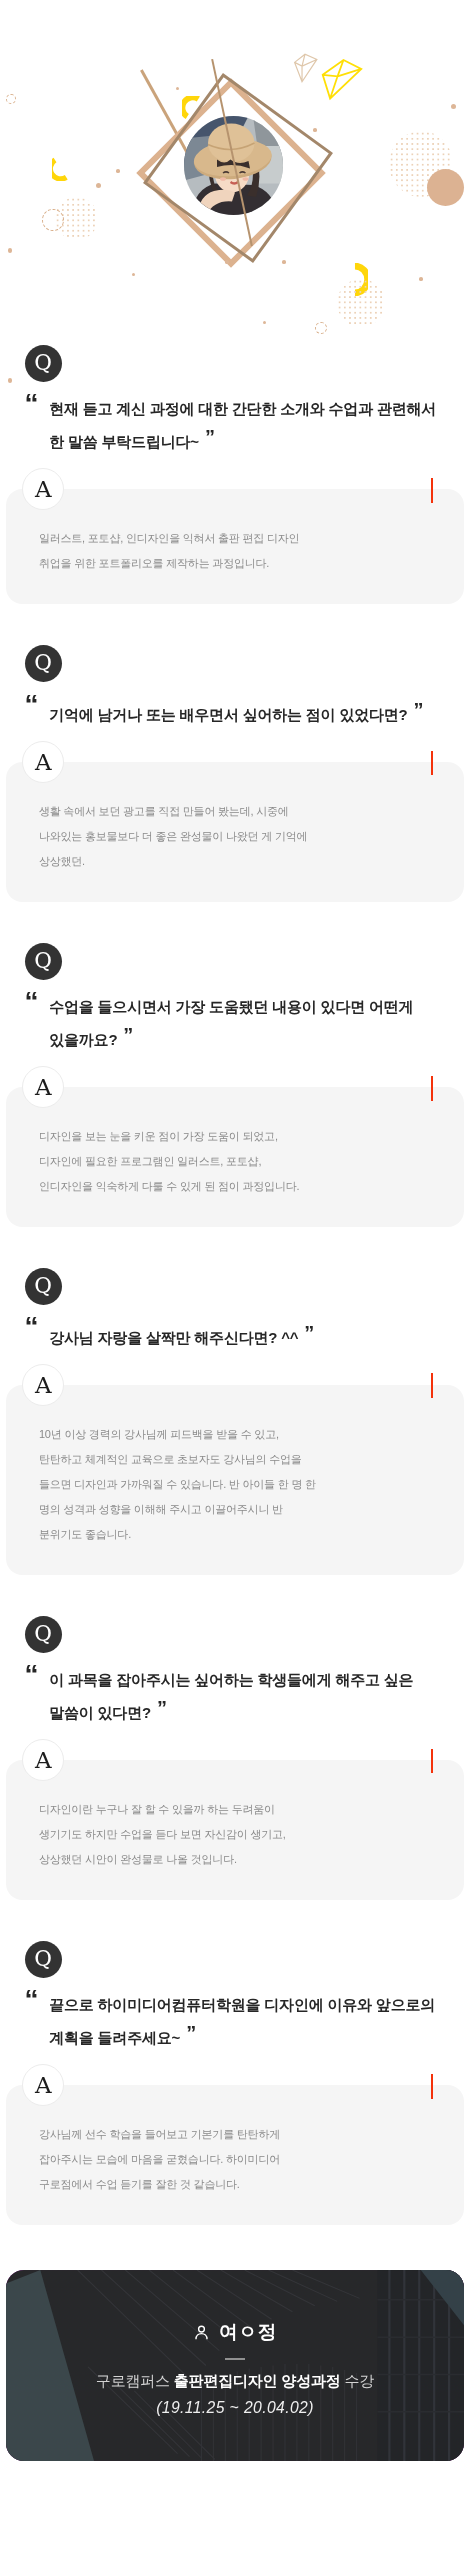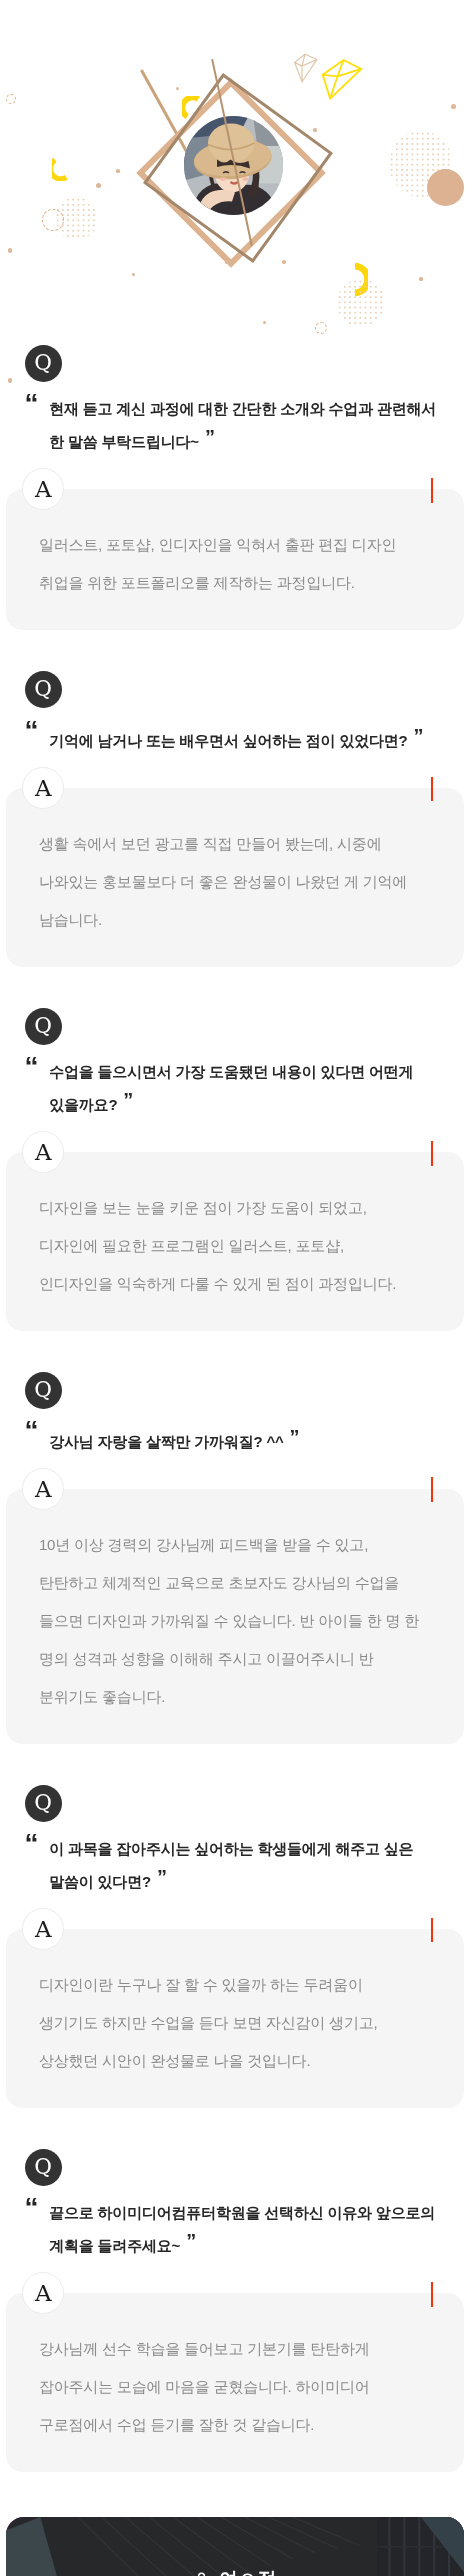--- a/index.html
+++ b/index.html
@@ -31,21 +31,21 @@
   .q-text{white-space:pre;}
   .quote-open{position:absolute;left:0;top:-5.2px;font-size:28px;font-weight:800;letter-spacing:-1.5px;}
   .quote-close{font-size:20px;font-weight:800;margin-left:6px;vertical-align:3px;letter-spacing:-1.5px;}
   .answer-wrap{position:relative;margin:33px -18.7px 0;}
   .a-circle{position:absolute;top:-21px;left:16.4px;width:42px;height:42px;border-radius:50%;
             background:#ffffff;border:0.7px solid #ececec;box-sizing:border-box;
             display:flex;align-items:center;justify-content:center;z-index:2;}
   .a-letter{font-family:"DejaVu Serif",serif;font-size:23px;color:#1c1c1c;}
   .red-tick{position:absolute;top:-11.2px;right:31px;width:2.2px;height:24.6px;background:#f4320b;z-index:3;}
   .answer-box{background:#f5f5f5;border-radius:16.4px;padding:37px 22.4px 28px 33px;}
-  .a-text{margin:0;font-size:15px;line-height:38px;letter-spacing:-0.2px;color:#8a8a8a;white-space:pre;}
+  .a-text{margin:0;font-size:11px;line-height:25px;letter-spacing:-0.2px;color:#8a8a8a;white-space:pre;}
   
   .footer-card{position:relative;margin:45px 6px 0;height:191px;border-radius:18px;
                background:#a21caf;overflow:hidden;text-align:center;}
   .footer-art{position:absolute;inset:0;}
   .footer-content{position:relative;z-index:2;padding-top:49px;color:#ffffff;}
   .name-row{display:flex;align-items:center;justify-content:center;gap:9px;}
   .person-name{font-size:18.7px;font-weight:700;letter-spacing:0.7px;}
   .footer-divider{width:19.4px;height:1.5px;background:#919191;margin:12.7px auto 0;}
   .course-line{margin-top:12px;font-size:15px;letter-spacing:-0.2px;color:#d4d4d4;}
   .course-bold{font-weight:700;color:#ffffff;}
@@ -165,21 +165,21 @@
         <span class="quote-open">“</span><span class="q-text">기억에 남거나 또는 배우면서 싶어하는 점이 있었다면?</span><span class="quote-close">”</span>
       </div>
       <div class="answer-wrap">
         <div class="a-circle">
           <span class="a-letter">A</span>
         </div>
         <span class="red-tick"></span>
         <div class="answer-box">
           <p class="a-text">생활 속에서 보던 광고를 직접 만들어 봤는데, 시중에
 나와있는 홍보물보다 더 좋은 완성물이 나왔던 게 기억에
-남습니다.</p>
+상상했던.</p>
         </div>
       </div>
     </section>
 
     <section class="qa-section">
       <div class="q-circle">
         <span class="q-letter">Q</span>
       </div>
       <div class="question">
         <span class="quote-open">“</span><span class="q-text">수업을 들으시면서 가장 도움됐던 내용이 있다면 어떤게
@@ -196,21 +196,21 @@
 인디자인을 익숙하게 다룰 수 있게 된 점이 과정입니다.</p>
         </div>
       </div>
     </section>
 
     <section class="qa-section">
       <div class="q-circle">
         <span class="q-letter">Q</span>
       </div>
       <div class="question">
-        <span class="quote-open">“</span><span class="q-text">강사님 자랑을 살짝만 가까워질? ^^</span><span class="quote-close">”</span>
+        <span class="quote-open">“</span><span class="q-text">강사님 자랑을 살짝만 해주신다면? ^^</span><span class="quote-close">”</span>
       </div>
       <div class="answer-wrap">
         <div class="a-circle">
           <span class="a-letter">A</span>
         </div>
         <span class="red-tick"></span>
         <div class="answer-box">
           <p class="a-text">10년 이상 경력의 강사님께 피드백을 받을 수 있고,
 탄탄하고 체계적인 교육으로 초보자도 강사님의 수업을
 들으면 디자인과 가까워질 수 있습니다. 반 아이들 한 명 한
@@ -239,21 +239,21 @@
 상상했던 시안이 완성물로 나올 것입니다.</p>
         </div>
       </div>
     </section>
 
     <section class="qa-section">
       <div class="q-circle">
         <span class="q-letter">Q</span>
       </div>
       <div class="question">
-        <span class="quote-open">“</span><span class="q-text">끝으로 하이미디어컴퓨터학원을 선택하신 이유와 앞으로의
+        <span class="quote-open">“</span><span class="q-text">끝으로 하이미디어컴퓨터학원을 디자인에 이유와 앞으로의
 계획을 들려주세요~</span><span class="quote-close">”</span>
       </div>
       <div class="answer-wrap">
         <div class="a-circle">
           <span class="a-letter">A</span>
         </div>
         <span class="red-tick"></span>
         <div class="answer-box">
           <p class="a-text">강사님께 선수 학습을 들어보고 기본기를 탄탄하게
 잡아주시는 모습에 마음을 굳혔습니다. 하이미디어
@@ -321,17 +321,19 @@
     </svg>
     <div class="footer-content">
       <div class="name-row">
         <svg width="17" height="17" viewBox="0 0 24 24">
           <circle cx="12" cy="7.2" r="4.1" stroke="#ffffff" stroke-width="2" fill="none"></circle>
           <path d="M4.2 21.5 C4.2 16.6 7.7 13.6 12 13.6 C16.3 13.6 19.8 16.6 19.8 21.5" stroke="#ffffff" stroke-width="2" fill="none"></path>
         </svg>
         <span class="person-name">여ㅇ정</span>
       </div>
       <div class="footer-divider"></div>
+      <div class="course-line"><span>구로캠퍼스 </span><span class="course-bold">출판편집디자인 양성과정</span><span> 수강</span></div>
+      <div class="period-line">(19.11.25 ~ 20.04.02)</div>
     </div>
   </footer>
 
 </div>
 
 
 </body></html>

